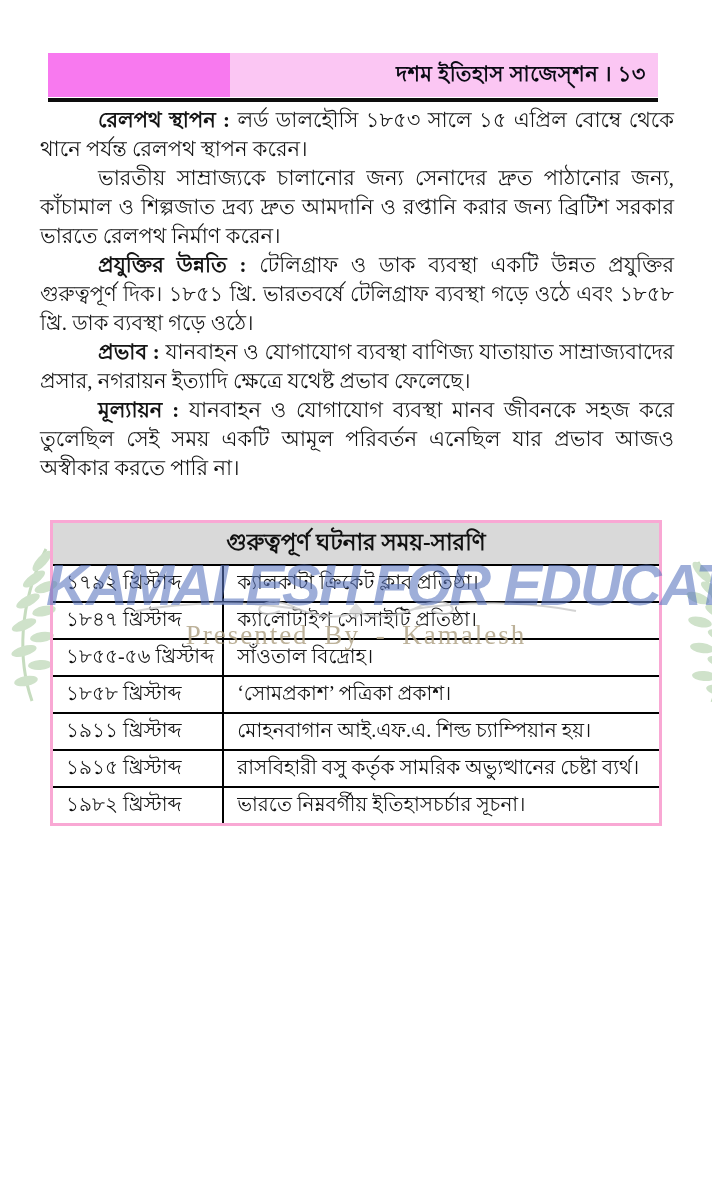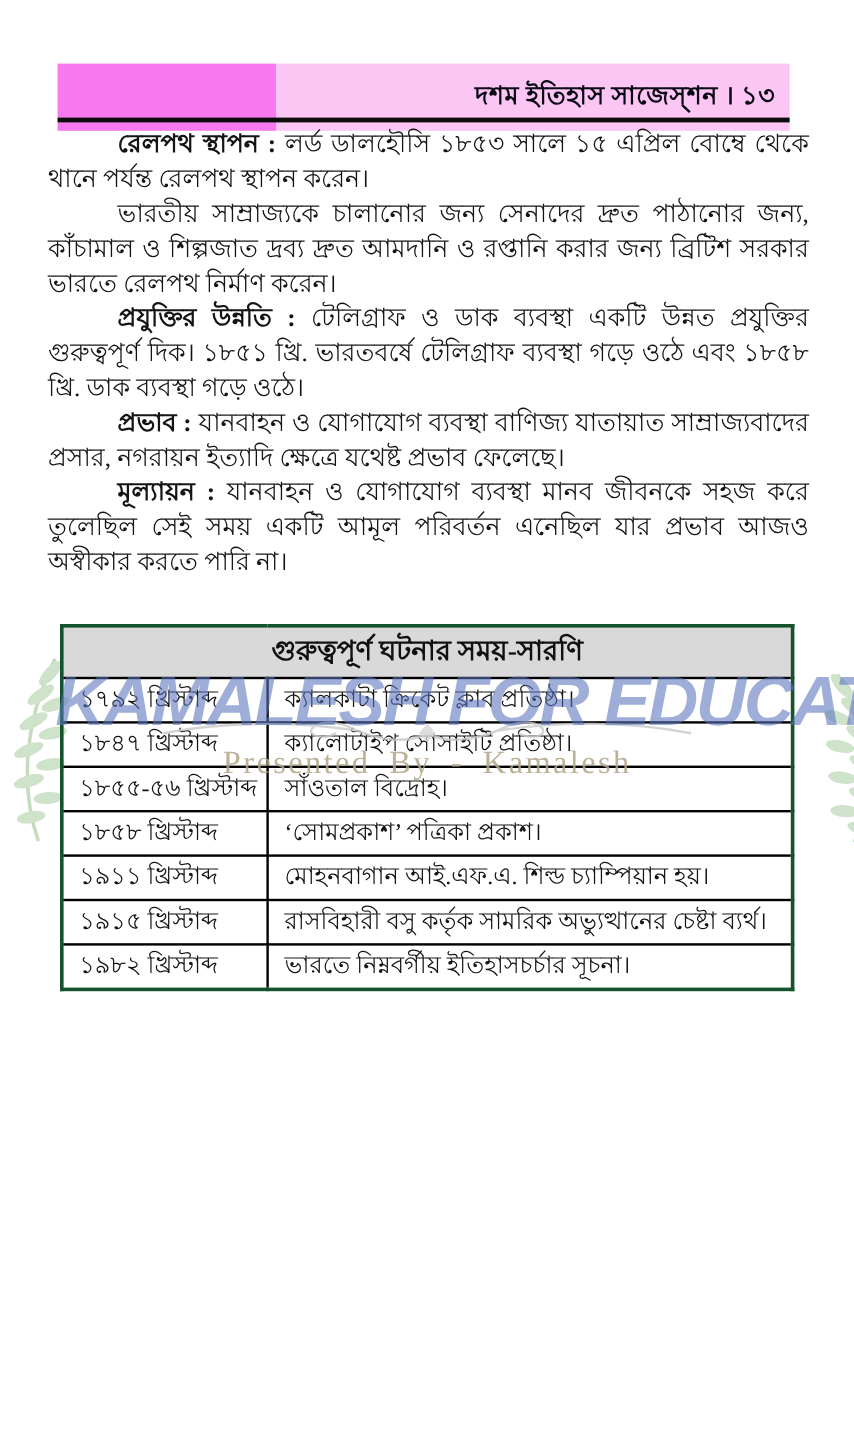--- a/index.html
+++ b/index.html
@@ -1,33 +1,33 @@
 <!DOCTYPE html>
 <html><head>
 <meta charset="utf-8">
 <style>
   html,body{margin:0;padding:0;background:#ffffff;}
   .page{
     position:relative;width:712px;height:1200px;background:#ffffff;
     font-family:"Liberation Serif", serif;color:#111;overflow:hidden;
   }
   
-  .header-bar{position:absolute;left:48px;top:53px;width:610px;height:56px;display:flex;}
+  .header-bar{position:absolute;left:48px;top:53px;width:610px;height:44px;display:flex;}
   .header-left{width:182px;height:100%;background:#f879ef;}
   .header-right{flex:1;height:100%;background:#fbc6f3;display:flex;align-items:center;justify-content:flex-end;}
   .header-title{font-weight:bold;font-size:21px;color:#0a0a14;padding-right:12px;letter-spacing:.5px;}
   .header-rule{position:absolute;left:48px;top:98px;width:610px;height:4px;background:#0d0d0d;}
   
   .content{position:absolute;left:40px;top:106px;width:634px;}
   .para{font-size:21px;line-height:29px;text-align:justify;text-indent:58px;color:#141414;margin:0;}
   .para .lead{font-weight:bold;}
   
   .events-table{
     position:absolute;left:50px;top:520px;width:612px;
-    border-collapse:collapse;border:3px solid #14532d;z-index:2;
+    border-collapse:collapse;border:3px solid #f9a8d4;z-index:2;
   }
   .events-table th{
     background:#d9d9d9;border:2px solid #000;height:33px;
     font-size:23px;font-weight:bold;text-align:center;color:#101010;padding:1px 4px;
   }
   .events-table td{
     border:2px solid #000;height:31px;font-size:20px;color:#141414;
     padding:1px 8px 1px 13px;background:transparent;
   }
   .events-table td.year{width:130px;white-space:nowrap;}

